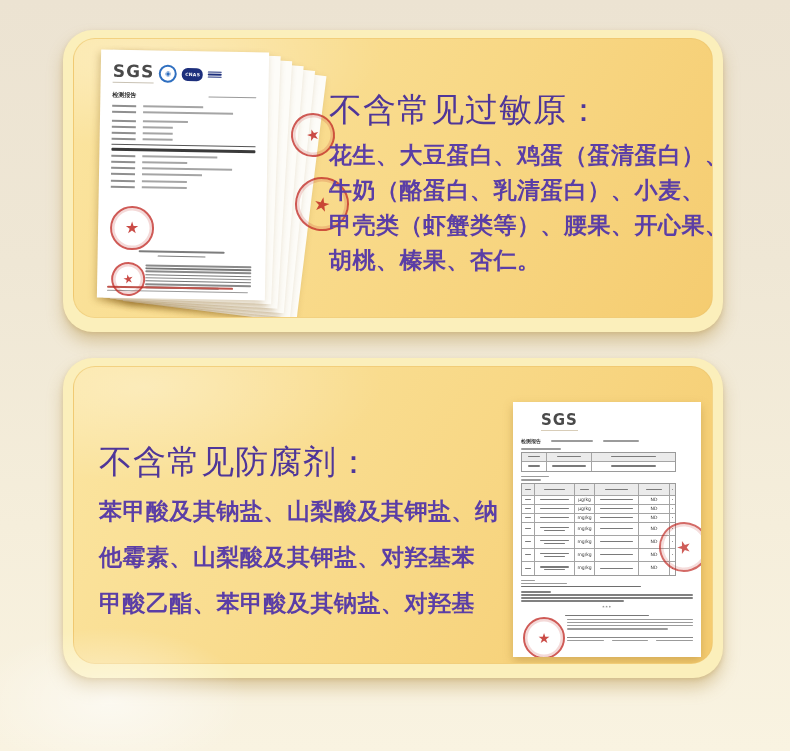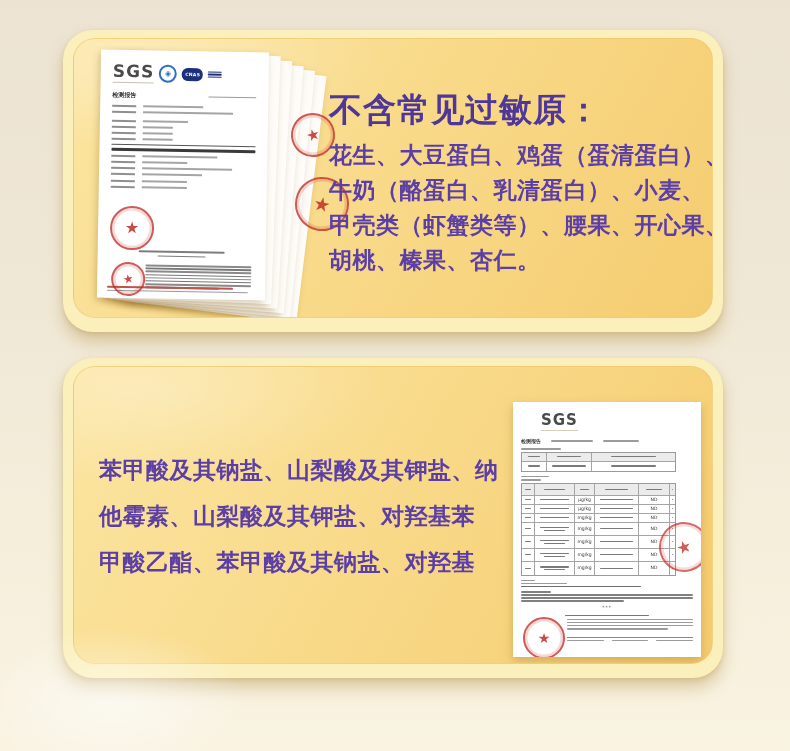--- a/index.html
+++ b/index.html
@@ -34,21 +34,21 @@
     content:"";position:absolute;left:0;top:0;width:55%;height:45%;
     background:radial-gradient(ellipse at 20% 15%,rgba(255,255,255,.30),rgba(255,255,255,0) 60%);
     pointer-events:none;
   }
 
   
   .text-block{position:absolute;z-index:10;}
   .tb-allergen{left:255px;top:50px;width:400px;}
   .tb-preserv{left:25px;top:74px;width:410px;}
   .tb-heading{
-    font-size:33px;font-weight:bold;line-height:41px;color:#4F3699;
+    font-size:33px;font-weight:normal;line-height:41px;color:#4F3699;
     letter-spacing:1px;margin:0 0 8px 0;
   }
   .tb-line{
     font-size:23px;font-weight:600;line-height:35px;color:#5B3EA6;letter-spacing:.5px;
     white-space:nowrap;
   }
   .tb-preserv .tb-line{line-height:34px;margin-top:12px;}
 
   
   .bar{display:block;height:2px;background:#9b9b9b;border-radius:1px;}
@@ -329,20 +329,21 @@
         <div class="tb-line">胡桃、榛果、杏仁。</div>
       </div>
 
     </div>
   </section>
 
   <section class="card card-bottom">
     <div class="card-inner">
 
       <div class="text-block tb-preserv">
+        <h2 class="tb-heading">不含常见防腐剂：</h2>
         <div class="tb-line">苯甲酸及其钠盐、山梨酸及其钾盐、纳</div>
         <div class="tb-line">他霉素、山梨酸及其钾盐、对羟基苯</div>
         <div class="tb-line">甲酸乙酯、苯甲酸及其钠盐、对羟基</div>
       </div>
 
       <div class="report-doc">
         <div class="rep-head">
           <span class="sgs-logo">SGS</span>
         </div>
         <div class="rep-title-row">

